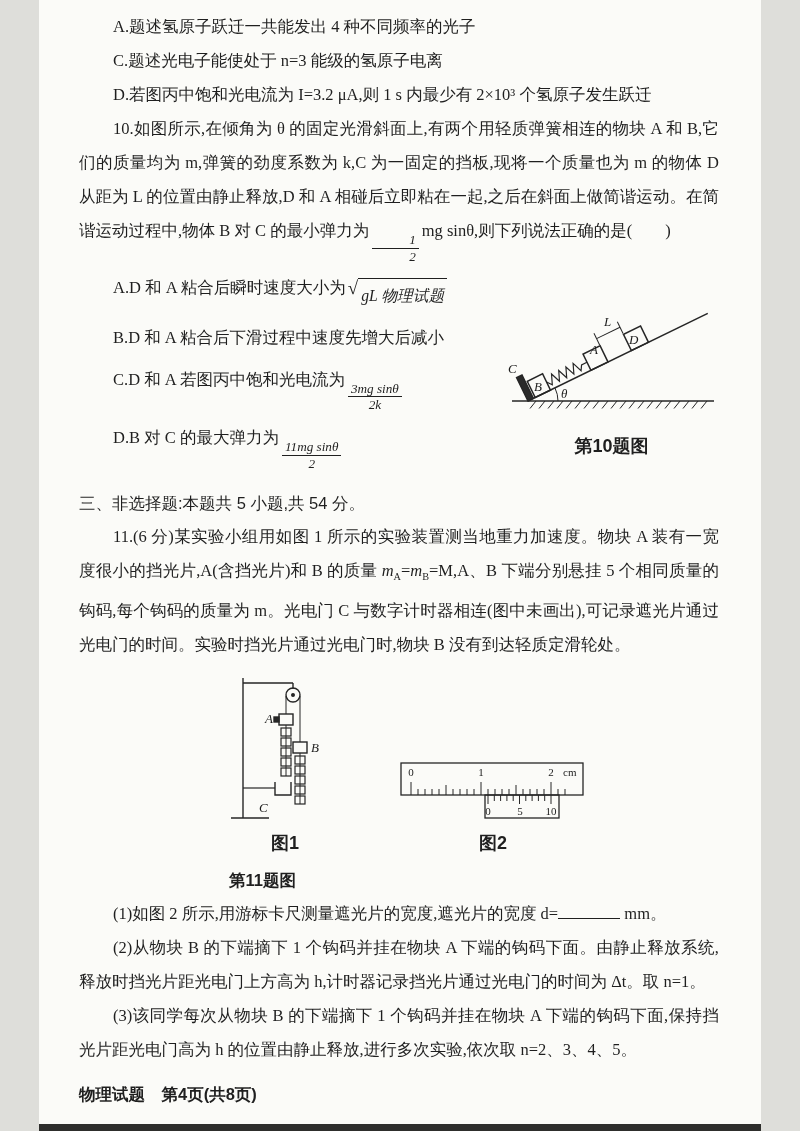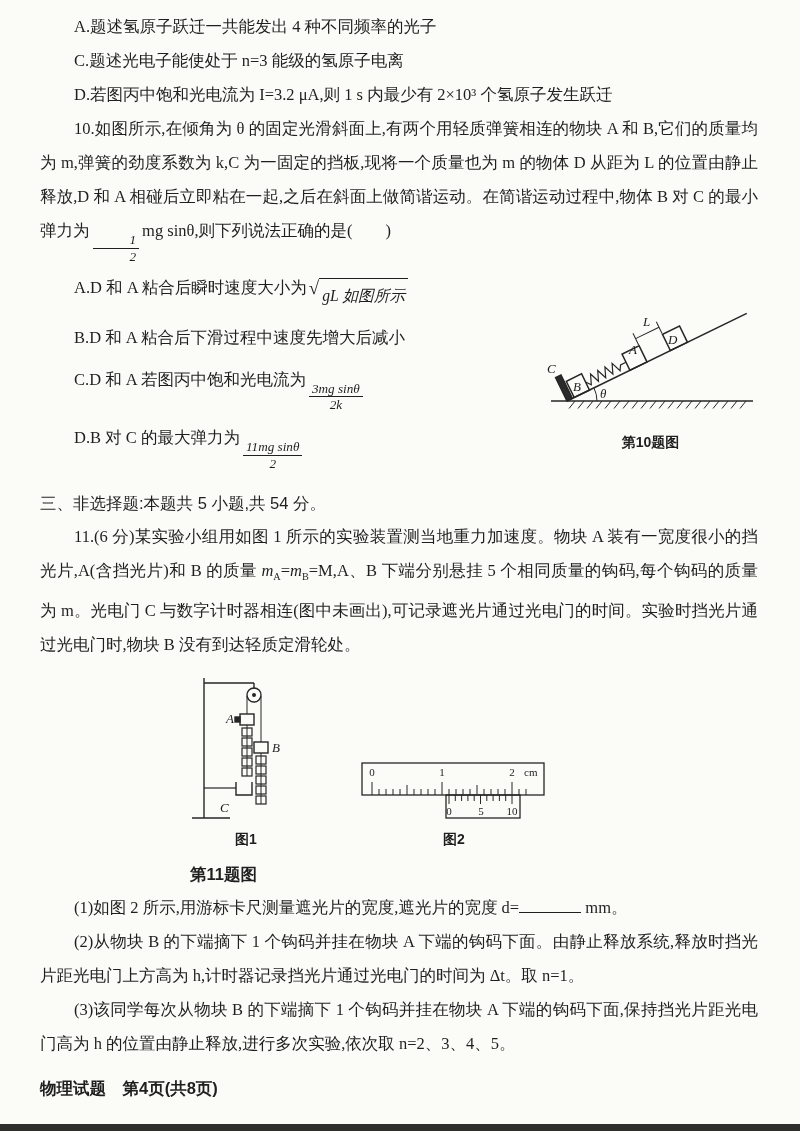--- a/index.html
+++ b/index.html
@@ -1,39 +1,39 @@
 <!DOCTYPE html>
 <html><head>
 <meta charset="utf-8">
 <style>
   *{box-sizing:border-box;margin:0;padding:0}
   html,body{background:#dededa}
   .page{
-    width:800px;height:1131px;margin:0 auto;position:relative;overflow:hidden;
+    width:722px;height:1131px;margin:0 auto;position:relative;overflow:hidden;
     background:#fbfbf8;color:#1f1f1f;
     font-family:"Liberation Serif","DejaVu Serif",serif;font-weight:500;
   }
   .content{padding:10px 42px 0 40px}
   .content p{font-size:16.5px;line-height:34px;text-align:justify}
   .opt{ text-indent:34px }
   .para{ text-indent:34px }
   i{font-style:italic}
   sub{font-size:.62em}
   .section-head{
     font-family:"Liberation Sans","DejaVu Sans",sans-serif;font-weight:400;
     margin-top:6px;
   }
   .q10-row{display:flex;margin-top:4px}
   .q10-opts{flex:1 1 auto;padding-right:8px}
   .q10-opts p{margin:2px 0 8px}
   .fig10{flex:0 0 215px;text-align:center;padding-top:10px}
   figure{border:none}
   figcaption{
     font-family:"Liberation Sans","DejaVu Sans",sans-serif;font-weight:700;
-    font-size:14px;margin-top:3px;text-align:center;
+    font-size:18px;margin-top:3px;text-align:center;
   }
   .frac{
     display:inline-flex;flex-direction:column;align-items:center;
     vertical-align:-0.6em;font-size:.8em;line-height:1.2;margin:0 3px;font-style:italic;
   }
   .frac .num{border-bottom:1.4px solid #1f1f1f;padding:0 3px}
   .frac .den{padding:0 3px}
   .sqrt{display:inline-flex;align-items:flex-start;margin:0 2px}
   .sqrt .rad{font-size:1.15em;line-height:1;transform:translateY(1px)}
   .sqrt .body{border-top:1.4px solid #1f1f1f;padding:0 3px;font-style:italic;font-size:.95em}
@@ -70,21 +70,21 @@
           <span class="num">1</span>
           <span class="den">2</span>
         </span><span>mg sinθ,则下列说法正确的是(　　)</span>
     </p>
 
     <div class="q10-row">
       <div class="q10-opts">
         <p>
           <span class="opt-ind" style="display:inline-block;width:34px"></span><span>A.D 和 A 粘合后瞬时速度大小为</span><span class="sqrt">
               <span class="rad">√</span>
-              <span class="body">gL 如图所示</span>
+              <span class="body">gL 物理试题</span>
             </span>
         </p>
         <p class="opt">B.D 和 A 粘合后下滑过程中速度先增大后减小</p>
         <p>
           <span style="display:inline-block;width:34px"></span><span>C.D 和 A 若图丙中饱和光电流为</span><span class="frac">
               <span class="num">3mg sinθ</span>
               <span class="den">2k</span>
             </span>
         </p>
         <p>

